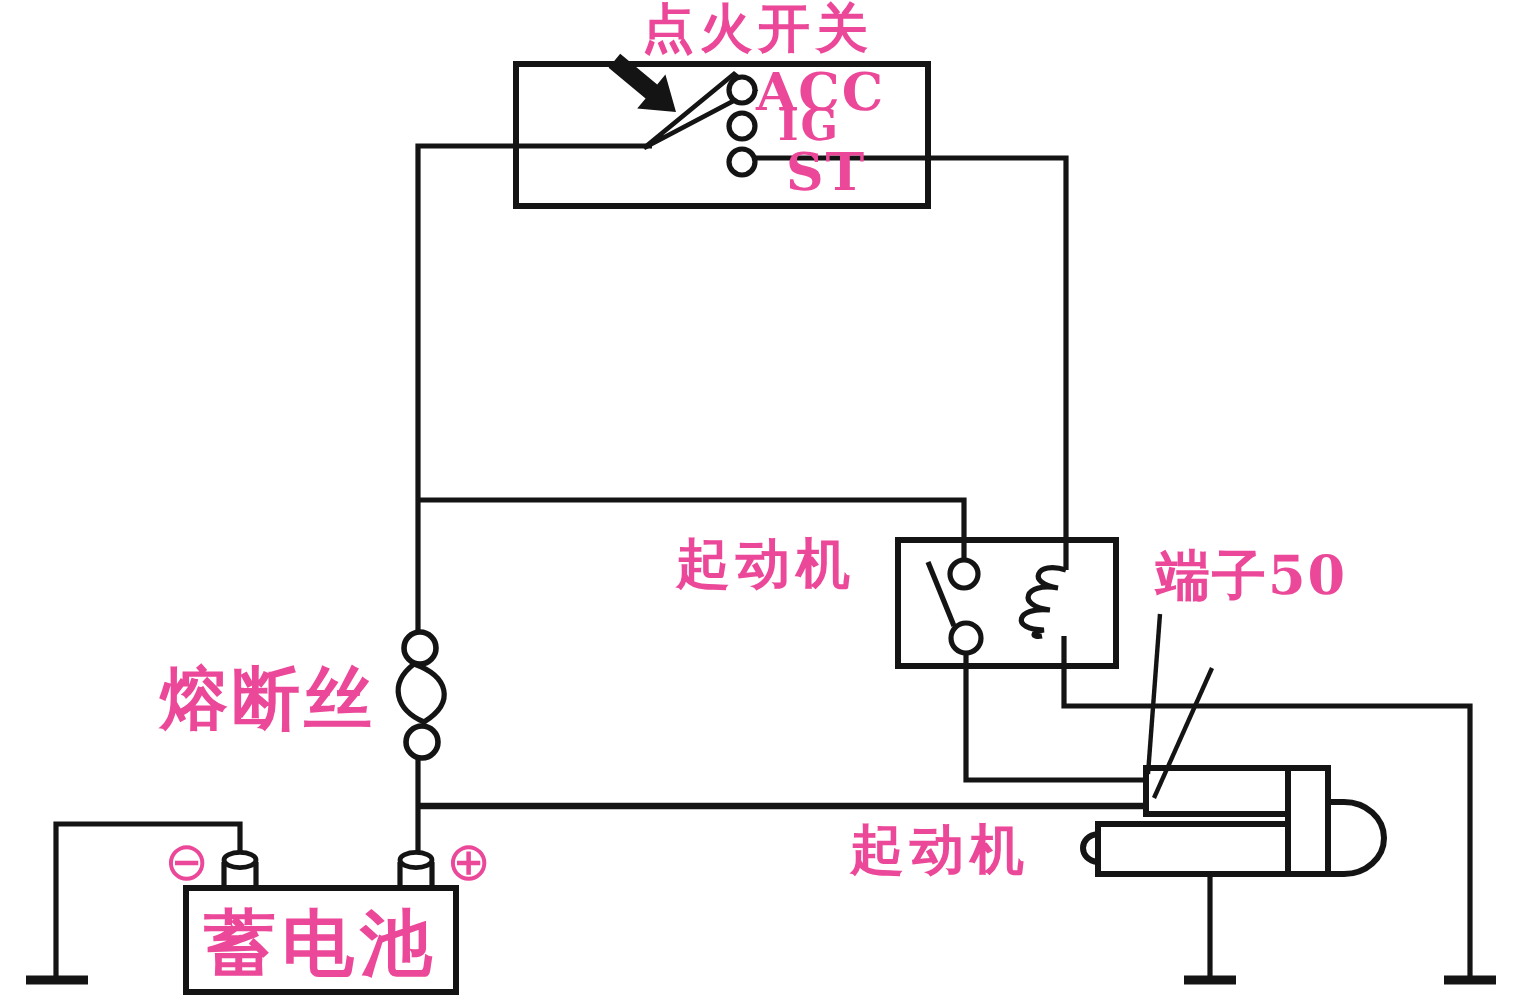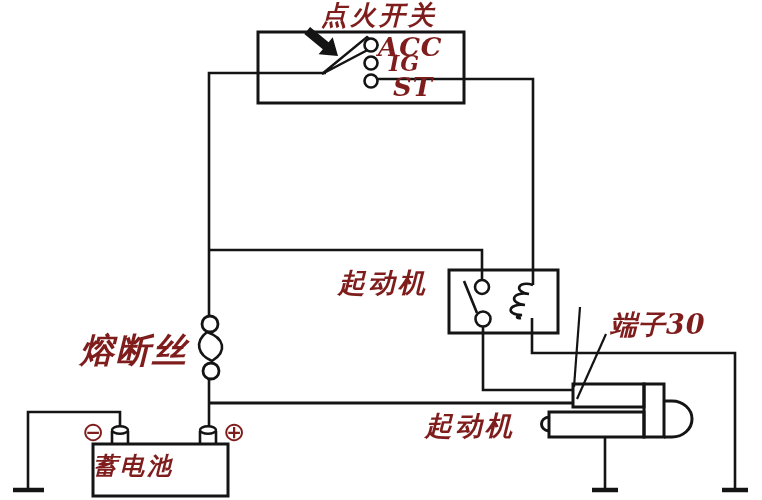--- a/index.html
+++ b/index.html
@@ -2,31 +2,30 @@
 <html><head>
 <meta charset="utf-8">
 <style>
   html,body { margin:0; padding:0; background:#ffffff; }
   .stage {
     position:relative; width:762px; height:500px; background:#ffffff;
     font-family:"DejaVu Serif","Liberation Serif",serif; overflow:hidden;
   }
   .stage svg { position:absolute; left:0; top:0; }
   .label {
-    position:absolute; color:#7f1d1d; font-weight:bold; white-space:nowrap;
+    position:absolute; color:#ec4899; font-weight:bold; white-space:nowrap;
     line-height:1.15;
-    font-style:italic;
   }
   .lbl-title       { left:321px; top:1px;   font-size:26px; letter-spacing:3px; }
   .lbl-acc         { left:378px; top:33px;  font-size:26px; letter-spacing:1px; }
   .lbl-ig          { left:389px; top:51px;  font-size:22px; letter-spacing:1px; }
   .lbl-st          { left:382px; top:73px;  font-size:26px; letter-spacing:1px;margin-left:11px; }
   .lbl-relay       { left:332px; top:267px; font-size:27px; letter-spacing:3px; text-align:center; width:102px; line-height:31px; }
   .lbl-fuse        { left:80px;  top:331px; font-size:34px; letter-spacing:2px; }
-  .lbl-battery     { left:93px;  top:452px; font-size:24px; letter-spacing:3px; width:135px; }
+  .lbl-battery     { left:93px;  top:452px; font-size:36px; letter-spacing:3px; text-align:center; width:135px; }
   .lbl-starter     { left:425px; top:410px; font-size:27px; letter-spacing:3px; }
   .lbl-term50      { left:578px; top:273px; font-size:27px; letter-spacing:1px; }
   .lbl-term30      { left:610px; top:309px; font-size:27px; letter-spacing:1px; }
   .sym-minus       { left:82px;  top:416px; font-size:27px; font-weight:normal; font-family:"DejaVu Sans",sans-serif; }
   .sym-plus        { left:223px; top:416px; font-size:27px; font-weight:normal; font-family:"DejaVu Sans",sans-serif; }
 </style>
 </head>
 <body>
 
 <div class="stage">
@@ -128,15 +127,15 @@
   <div class="label lbl-relay">
     <span>起动机</span><br>
   </div>
 
   <div class="label lbl-fuse">熔断丝</div>
   <div class="label lbl-battery">蓄电池</div>
   <div class="label sym-minus">⊖</div>
   <div class="label sym-plus">⊕</div>
 
   <div class="label lbl-starter">起动机</div>
-  <div class="label lbl-term30">端子30</div>
+  <div class="label lbl-term50">端子50</div>
 
 </div>
 
 </body></html>

